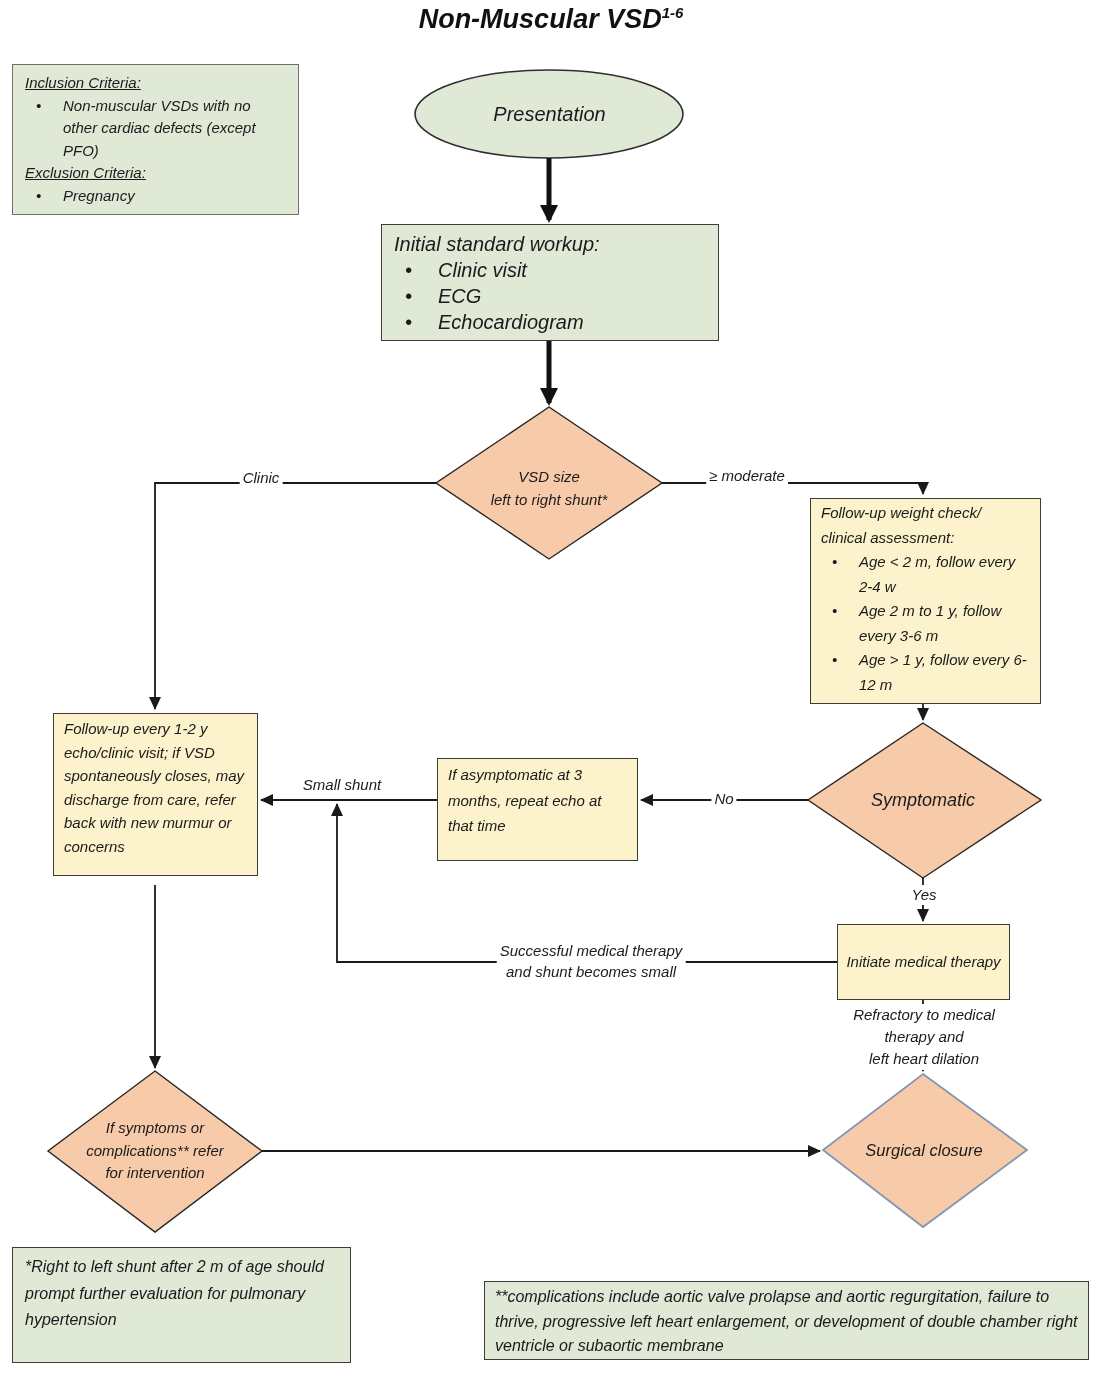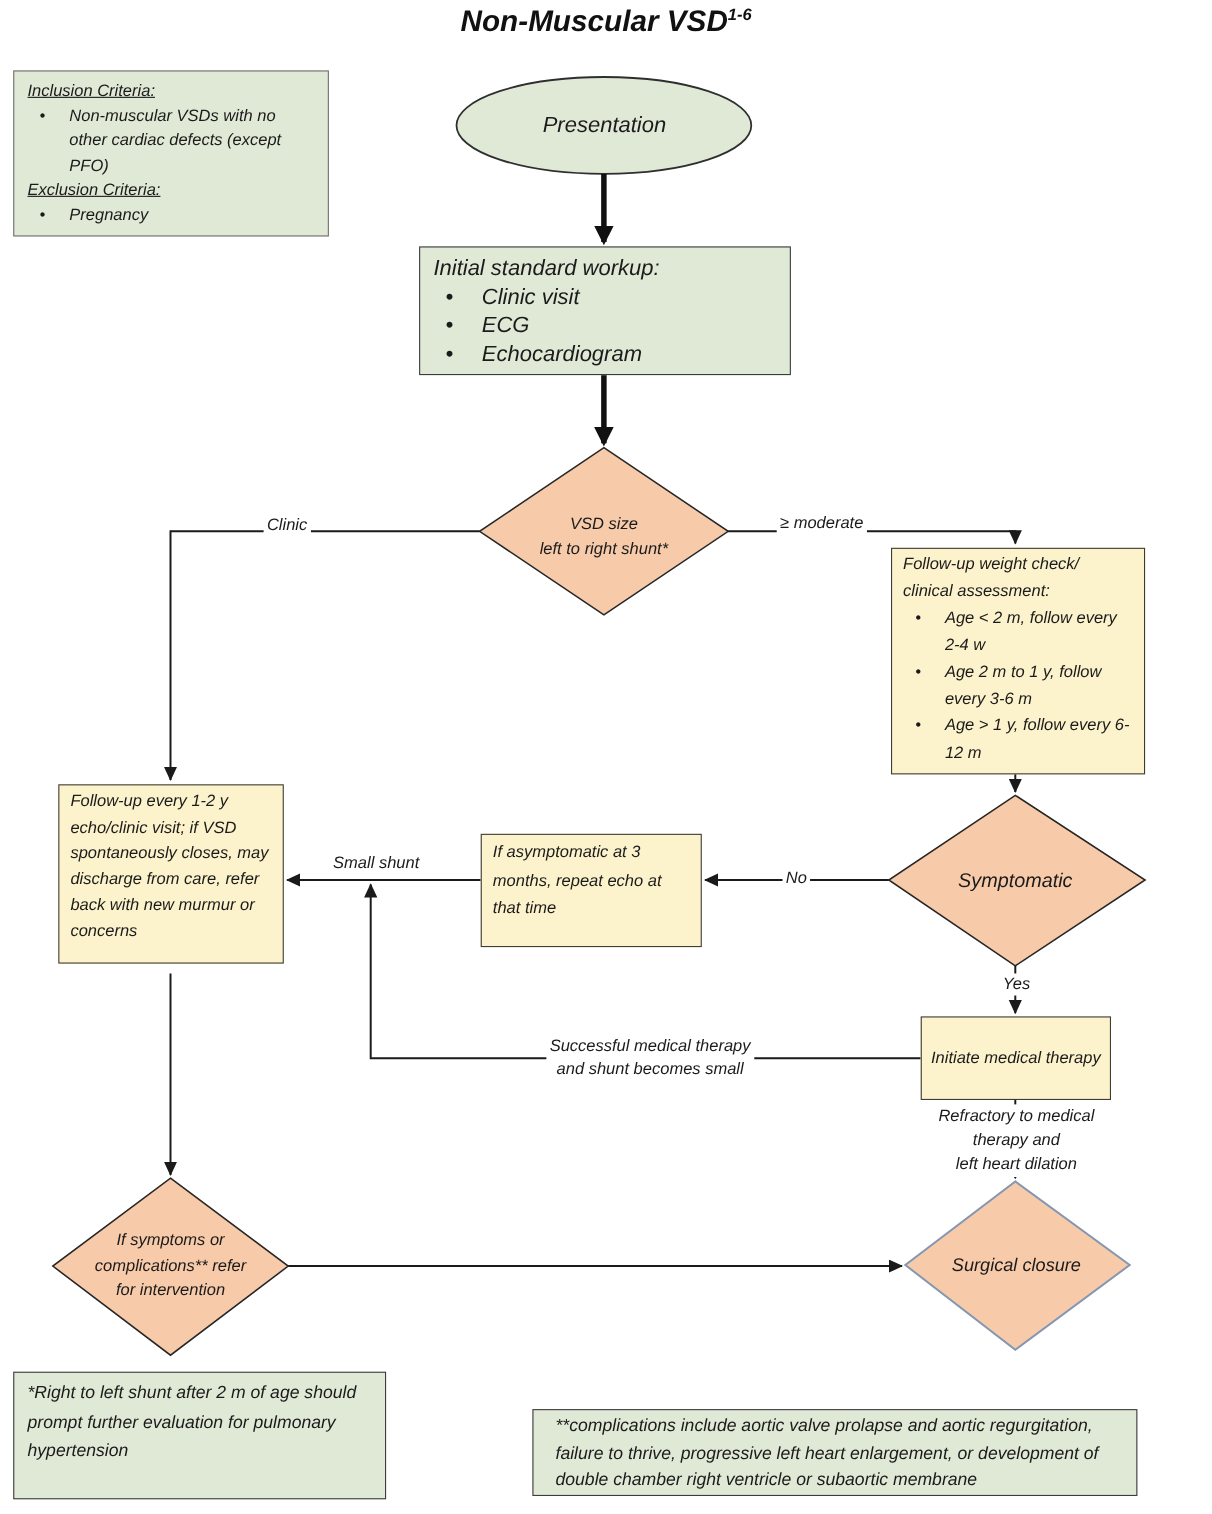--- a/index.html
+++ b/index.html
@@ -126,15 +126,15 @@
   <div class="edge-label" style="left:747px; top:476px;">≥ moderate</div>
   <div class="edge-label" style="left:724px; top:799px;">No</div>
   <div class="edge-label" style="left:342px; top:785px;">Small shunt</div>
   <div class="edge-label" style="left:924px; top:895px;">Yes</div>
   <div class="edge-label" style="left:591px; top:961px; line-height:21px;">Successful medical therapy
 and shunt becomes small</div>
   <div class="edge-label" style="left:924px; top:1037px; line-height:22px;">Refractory to medical therapy and
 left heart dilation</div>
 
   <div class="abs box green-box2 fn" style="left:12px; top:1247px; width:339px; height:116px; line-height:26.5px; padding:6px 12px;">*Right to left shunt after 2 m of age should prompt further evaluation for pulmonary hypertension</div>
-  <div class="abs box green-box2 fn" style="left:484px; top:1281px; width:550px; height:79px; line-height:24.5px; padding:3px 20px;">**complications include aortic valve prolapse and aortic regurgitation, failure to thrive, progressive left heart enlargement, or development of double chamber right ventricle or subaortic membrane</div>
+  <div class="abs box green-box2 fn" style="left:484px; top:1281px; width:605px; height:79px; line-height:24.5px; padding:3px 10px;">**complications include aortic valve prolapse and aortic regurgitation, failure to thrive, progressive left heart enlargement, or development of double chamber right ventricle or subaortic membrane</div>
 
 </div>
 
 </body></html>

